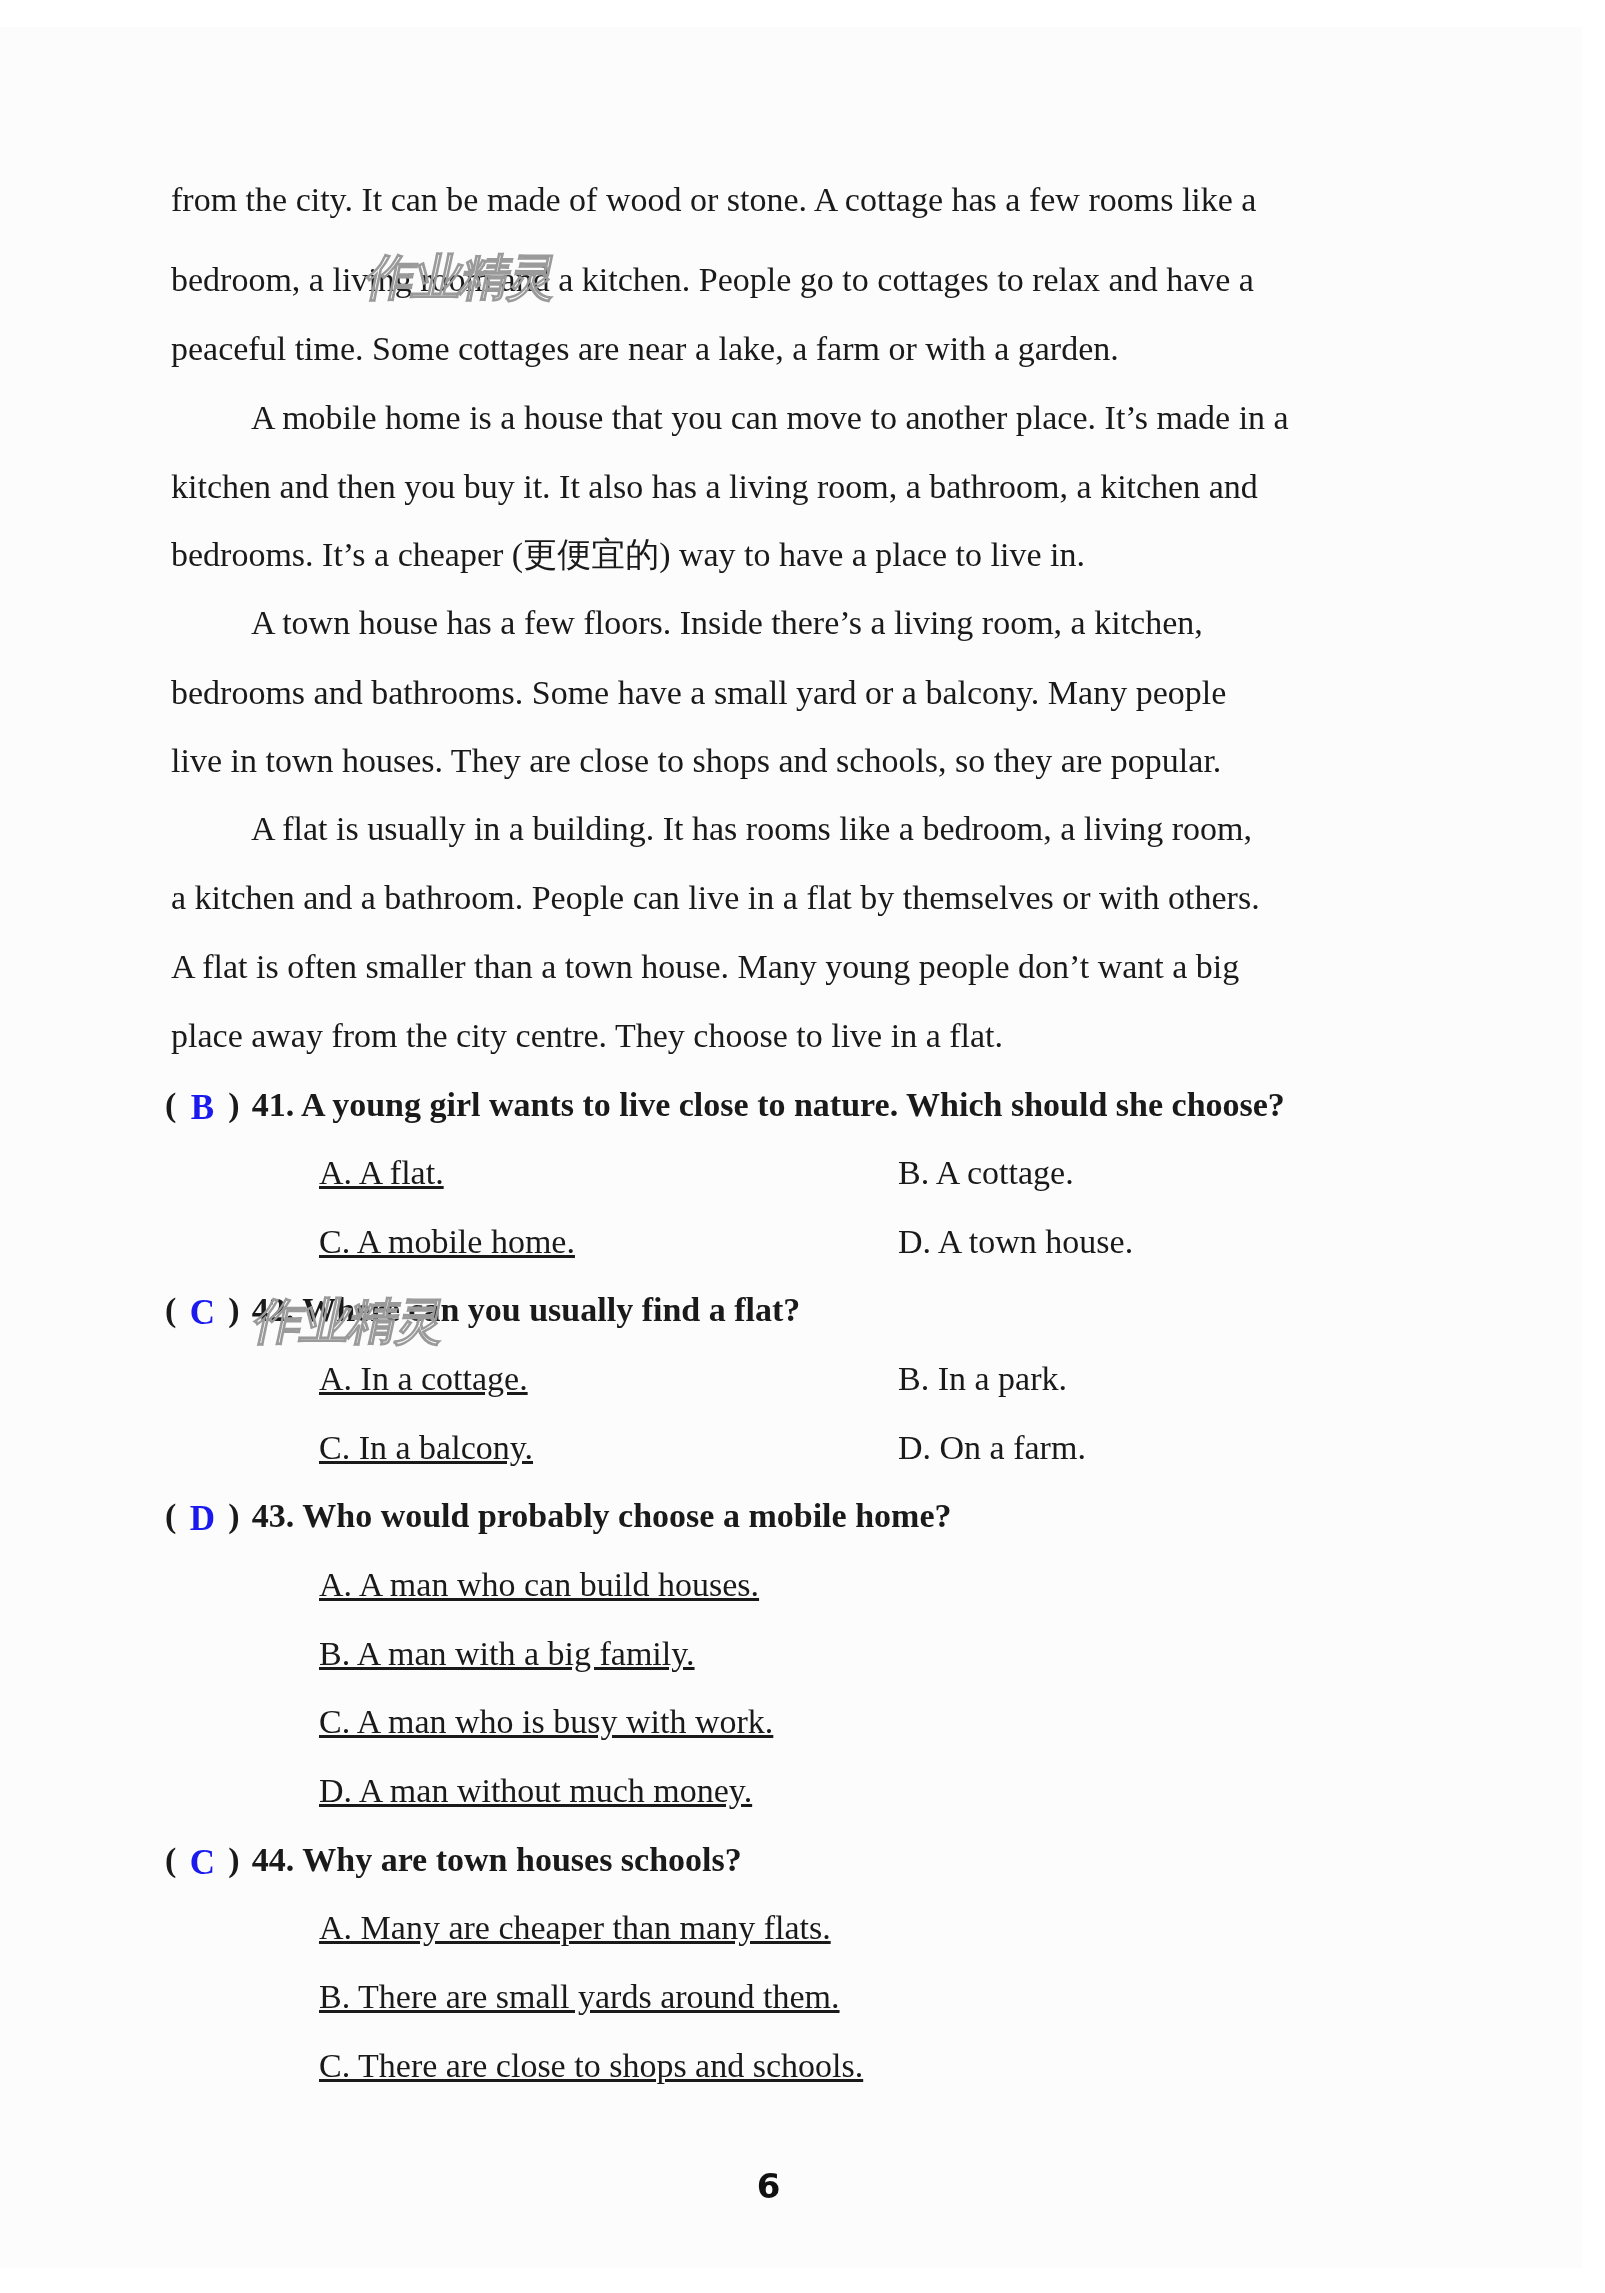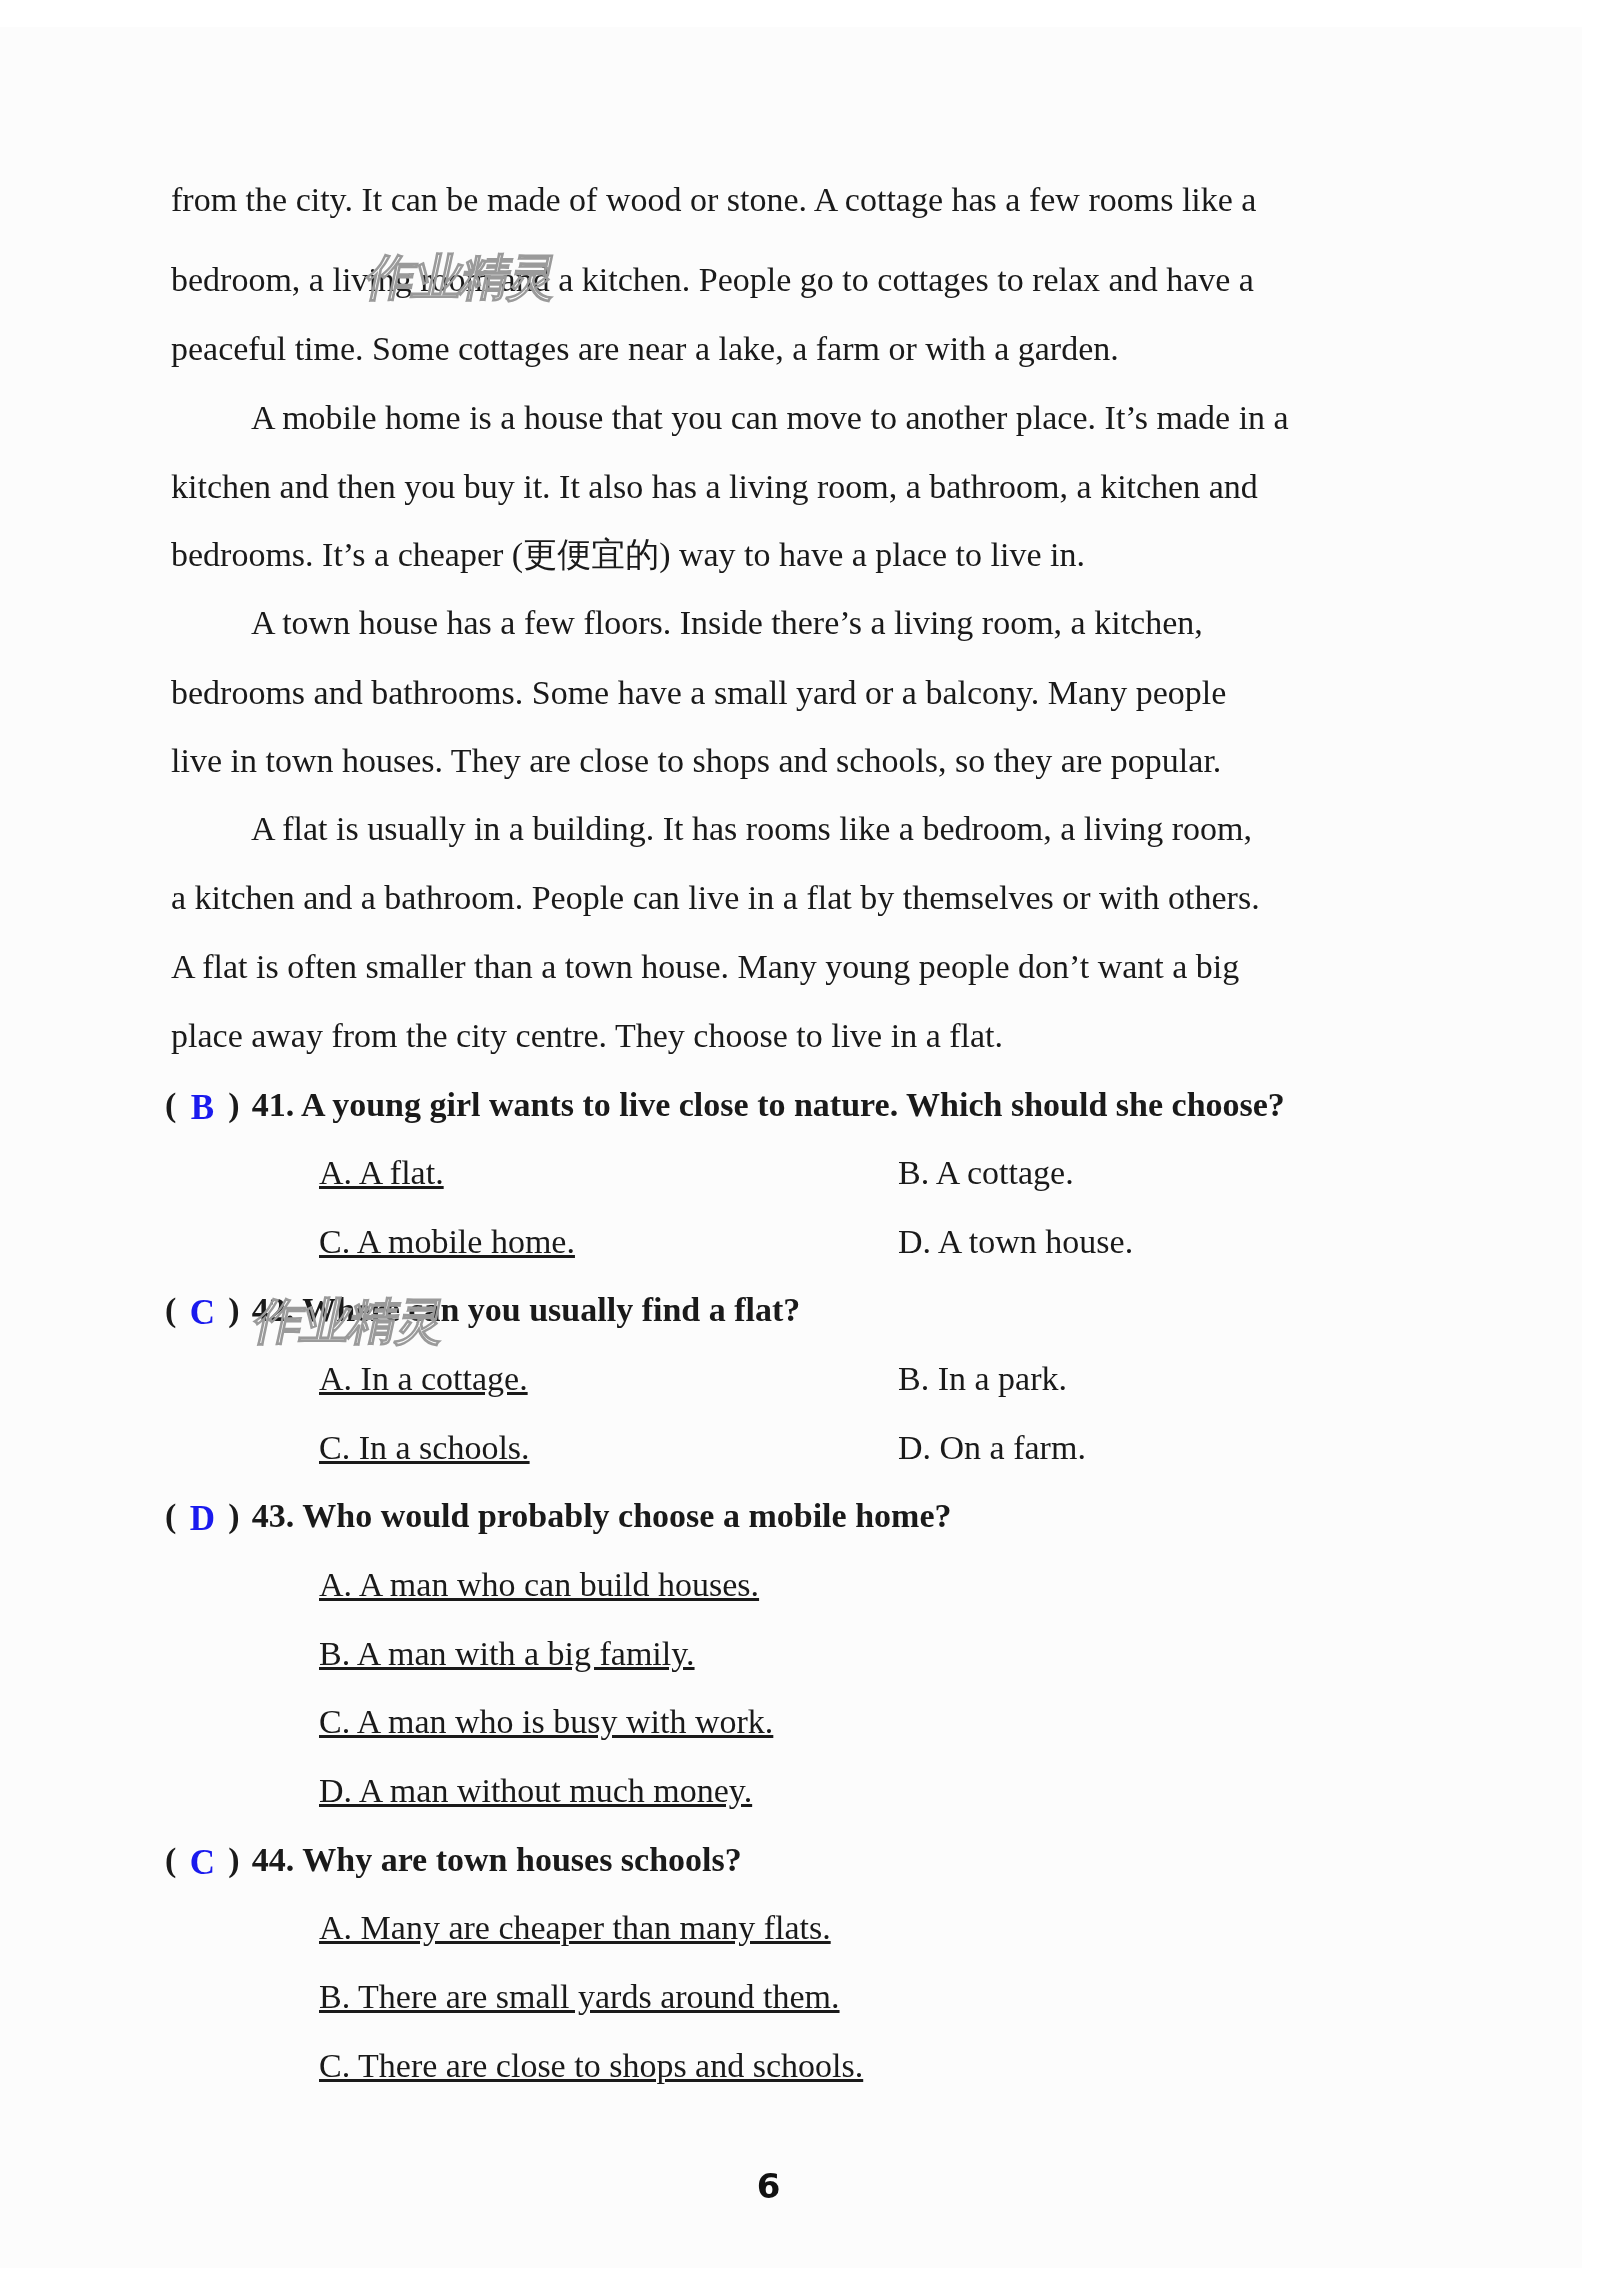--- a/index.html
+++ b/index.html
@@ -64,21 +64,21 @@
 </div>
 
 <div>
   <div class="line q" style="top:1276px">
     <span class="paren">(</span><span class="ans">C</span><span class="paren">)</span>
     <span class="qnum">42.</span>
     <span>Where can you usually find a flat?</span>
   </div>
   <div class="line opt" style="top:1345px">A. In a cottage.</div>
   <div class="line opt-r" style="top:1345px">B. In a park.</div>
-  <div class="line opt" style="top:1414px">C. In a schools.</div>
+  <div class="line opt" style="top:1414px">C. In a balcony.</div>
   <div class="line opt-r" style="top:1414px">D. On a farm.</div>
 </div>
 
 <div>
   <div class="line q" style="top:1482px">
     <span class="paren">(</span><span class="ans">D</span><span class="paren">)</span>
     <span class="qnum">43.</span>
     <span>Who would probably choose a mobile home?</span>
   </div>
   <div class="line opt" style="top:1551px">A. A man who can build houses.</div>

